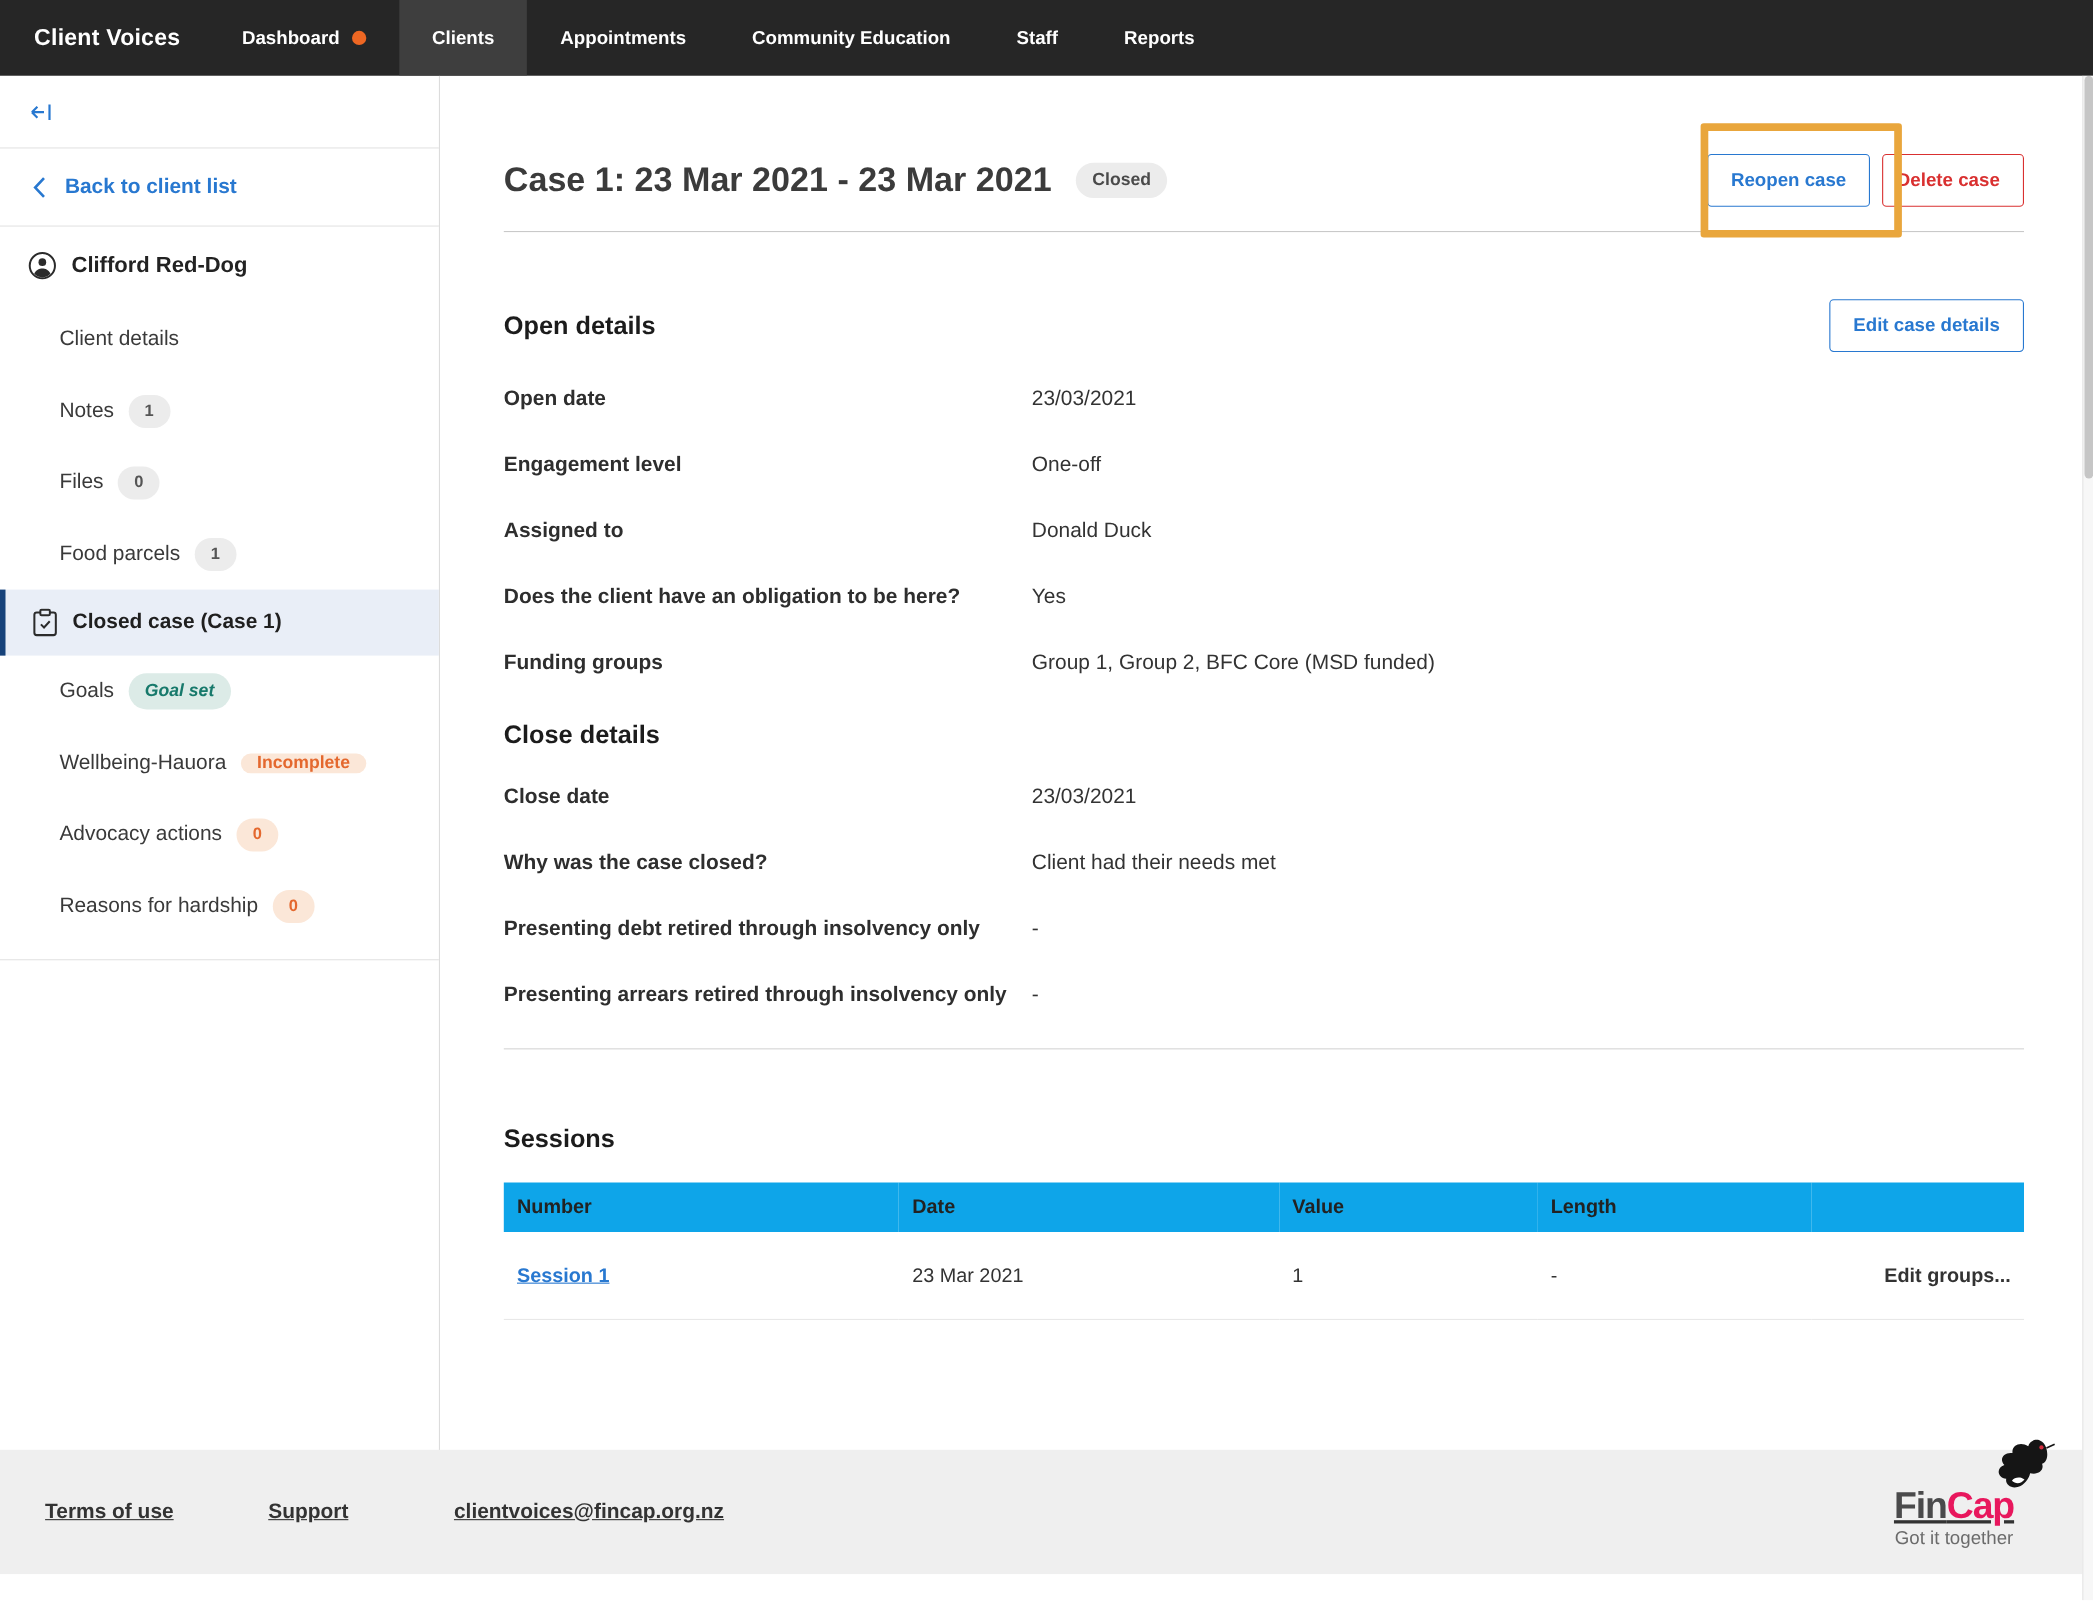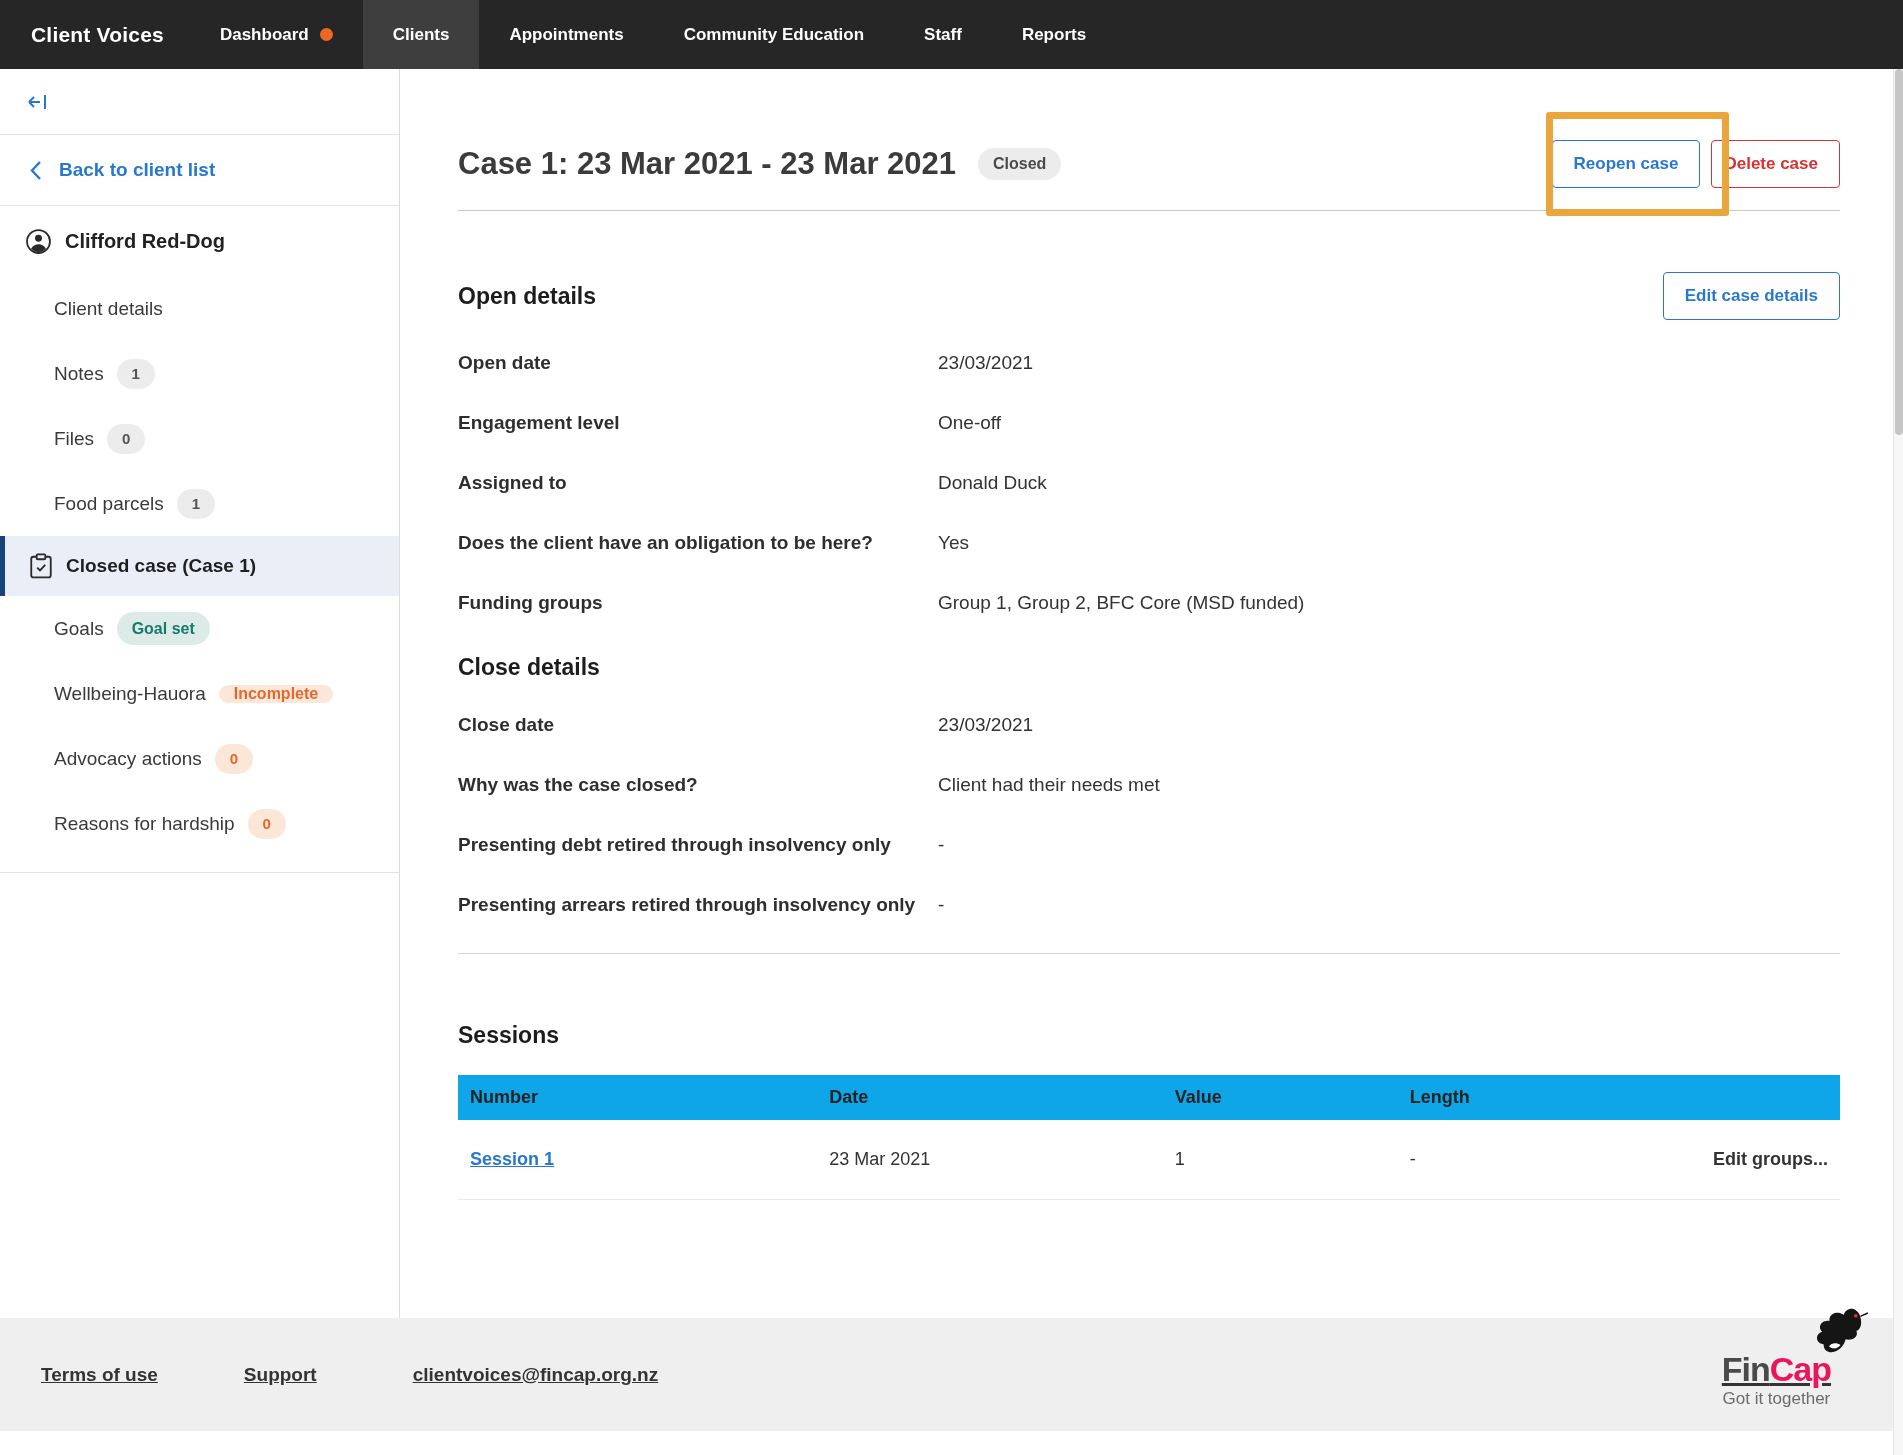--- a/index.html
+++ b/index.html
@@ -30,21 +30,21 @@
               font-size:20px;font-weight:700;color:#222;}
   .side-item{height:65px;display:flex;align-items:center;gap:13px;padding-left:54px;
              font-size:19px;color:#3a3a3a;cursor:pointer;text-align:center;}
   .side-item.selected{height:60px;background:#e9eef7;border-left:5px solid #17427a;
                       padding-left:24px;font-weight:700;color:#1f1f1f;}
   .side-item .icon{display:flex;align-items:center;}
   .side-divider{border:none;border-top:1px solid #e3e3e3;margin:16px 0 0;}
 
   .badge{display:inline-flex;align-items:center;justify-content:center;font-weight:700;}
   .b-gray{min-width:30px;height:30px;border-radius:15px;background:#ececec;color:#555;font-size:15px;padding:0 4px;}
-  .b-teal{height:33px;border-radius:17px;background:#dcebe7;color:#17796b;font-size:16px;padding:0 15px;}
+  .b-teal{height:33px;border-radius:17px;background:#dcebe7;color:#17796b;font-size:16px;padding:0 15px;font-style:italic;}
   .b-peach{height:18px;border-radius:17px;background:#fbe7d8;color:#e4682e;font-size:16px;padding:0 15px;}
   .b-circle{min-width:30px;height:30px;border-radius:15px;padding:0 4px;font-size:15px;}
 
   
   .main{flex:1;box-sizing:border-box;padding:0 63px 0 58px;background:#fff;}
   .title-row{display:flex;align-items:center;padding-top:71px;}
   .page-title{font-size:31px;font-weight:700;color:#3b3b3b;margin:0;line-height:46px;}
   .status-badge{background:#ececec;color:#4a4a4a;font-size:16px;font-weight:700;
                 padding:7px 15px;border-radius:17px;margin-left:22px;}
   .title-buttons{margin-left:auto;display:flex;gap:11px;}

